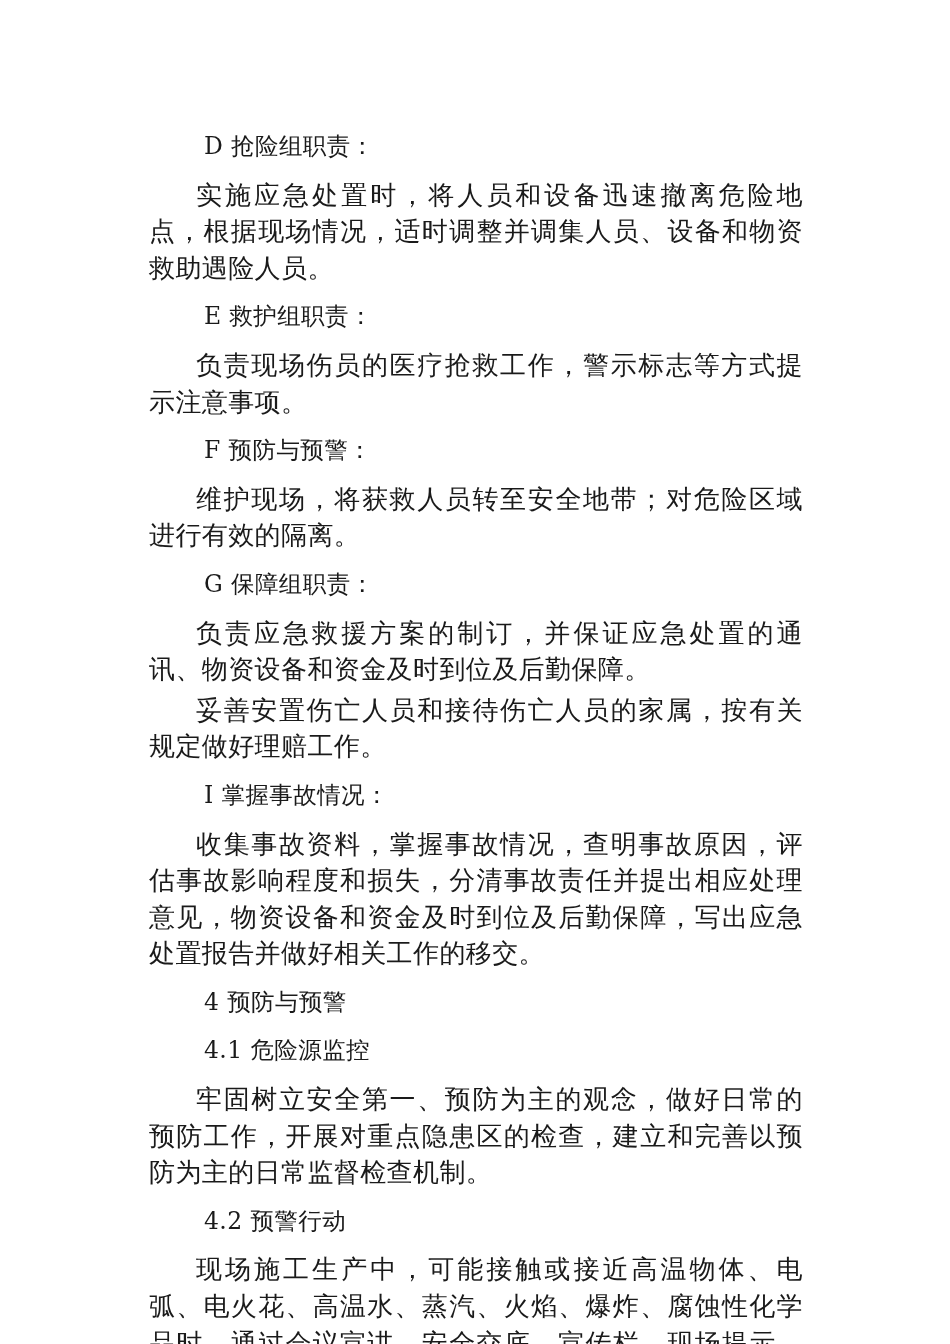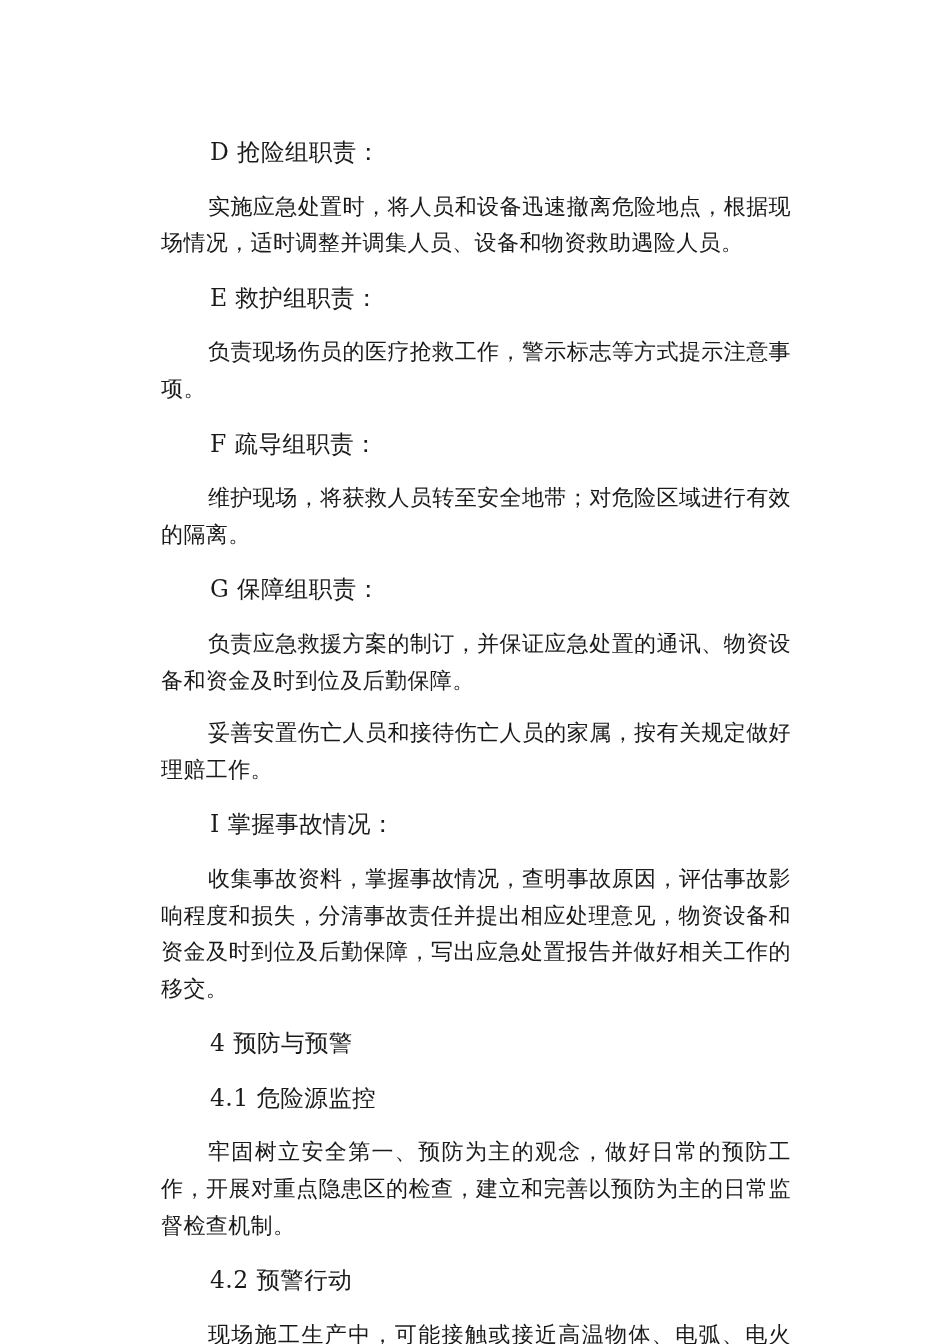--- a/index.html
+++ b/index.html
@@ -15,47 +15,47 @@
       font-family: "DejaVu Serif", "Liberation Serif", serif;
       color: #1a1a1a;
     }
     .page {
       position: absolute;
       left: 145px;
       top: 116px;
       width: 662px;
     }
     .para {
-      margin: 16px;
-      font-size: 22px;
+      margin: 4px;
+      font-size: 26px;
       line-height: 36.6px;
       text-indent: 47px;
       text-align: justify;
       text-justify: inter-character;
       letter-spacing: 0.4px;
       white-space: normal;
       word-break: break-all;
     }
     .heading {
-      margin: 18px;
+      margin: 12px;
       font-size: 23.5px;
       line-height: 36.6px;
       text-indent: 47px;
       letter-spacing: 0.4px;
     }
   </style>
 </head>
 <body>
 
 <div class="page">
   <p class="heading">D 抢险组职责：</p>
   <p class="para">实施应急处置时，将人员和设备迅速撤离危险地点，根据现场情况，适时调整并调集人员、设备和物资救助遇险人员。</p>
   <p class="heading">E 救护组职责：</p>
   <p class="para">负责现场伤员的医疗抢救工作，警示标志等方式提示注意事项。</p>
-  <p class="heading">F 疏导组职责：</p>
+  <p class="heading">F 预防与预警：</p>
   <p class="para">维护现场，将获救人员转至安全地带；对危险区域进行有效的隔离。</p>
   <p class="heading">G 保障组职责：</p>
   <p class="para">负责应急救援方案的制订，并保证应急处置的通讯、物资设备和资金及时到位及后勤保障。</p>
   <p class="para">妥善安置伤亡人员和接待伤亡人员的家属，按有关规定做好理赔工作。</p>
   <p class="heading">I 掌握事故情况：</p>
   <p class="para">收集事故资料，掌握事故情况，查明事故原因，评估事故影响程度和损失，分清事故责任并提出相应处理意见，物资设备和资金及时到位及后勤保障，写出应急处置报告并做好相关工作的移交。</p>
   <p class="heading">4 预防与预警</p>
   <p class="heading">4.1 危险源监控</p>
   <p class="para">牢固树立安全第一、预防为主的观念，做好日常的预防工作，开展对重点隐患区的检查，建立和完善以预防为主的日常监督检查机制。</p>
   <p class="heading">4.2 预警行动</p>

